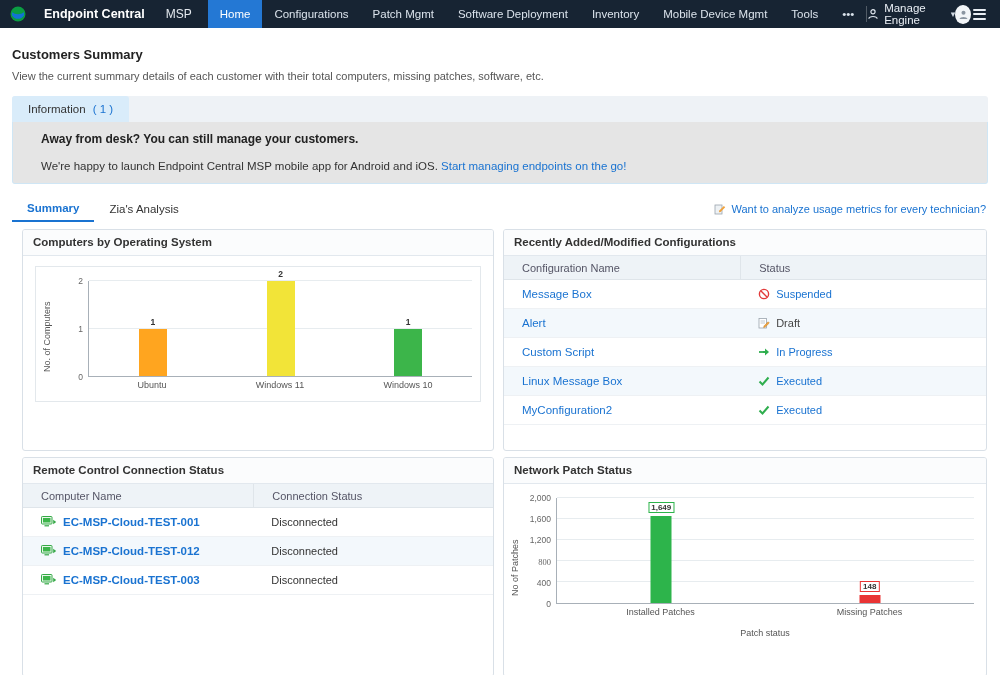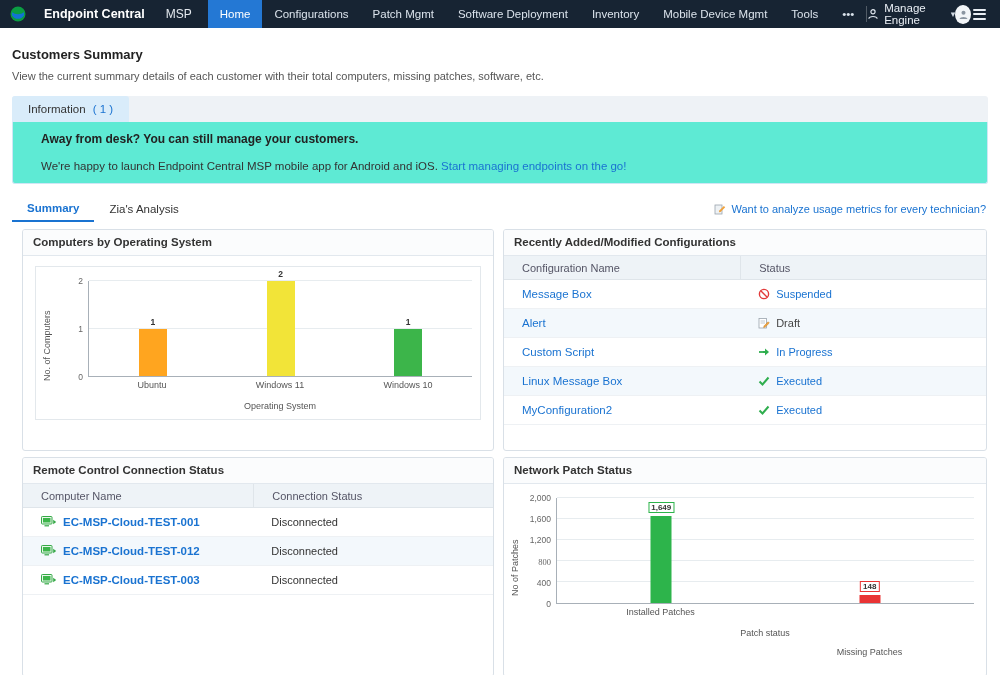--- a/index.html
+++ b/index.html
@@ -27,21 +27,21 @@
   
   .page{padding:0 12px}
   .page-title{font-size:13px;font-weight:bold;color:#222;margin-top:19px}
   .page-sub{font-size:11px;color:#555;margin-top:8px}
 
   
   .info-wrap{margin-top:14px}
   .info-strip{height:26px;background:#eef2f6;display:flex;align-items:flex-end;border-radius:3px 3px 0 0}
   .info-tab{background:#d9ecfa;height:26px;line-height:26px;padding:0 16px;font-size:11.5px;color:#333;border-radius:3px 3px 0 0;cursor:pointer}
   .info-tab .count{color:var(--link,#1a73d1);margin-left:4px}
-  .banner{background:#5eead4;border:1px solid #cfe6f5;border-top:none;padding:10px 28px 11px;border-radius:0 0 3px 3px}
+  .banner{background:#e5e5e5;border:1px solid #cfe6f5;border-top:none;padding:10px 28px 11px;border-radius:0 0 3px 3px}
   .banner-line1{font-size:12px;font-weight:bold;color:#222}
   .banner-line2{font-size:11.5px;color:#333;margin-top:14px}
   .banner-line2 a{color:var(--link,#1a73d1)}
 
   
   .tabs{display:flex;align-items:center;margin-top:12px;height:26px}
   .tab{padding:0 15px;font-size:11.5px;line-height:24px;color:#333;cursor:pointer}
   .tab.active{color:var(--link,#1a73d1);font-weight:bold;border-bottom:2px solid var(--link,#1a73d1)}
   .usage-link{margin-left:auto;display:flex;align-items:center;gap:5px;font-size:11px;color:var(--link,#1a73d1);cursor:pointer;padding-right:2px}
 
@@ -200,21 +200,20 @@
                   <div class="bar" style="left: 83.3333%; height: 50%; background: rgb(60, 181, 74);">
                     <div class="bar-label">1</div>
                   </div>
                 </div>
             </div>
             <div class="xcats">
                 <div class="xcat" style="left: 16.6667%;">Ubuntu</div>
                 <div class="xcat" style="left: 50%;">Windows 11</div>
                 <div class="xcat" style="left: 83.3333%;">Windows 10</div>
               </div>
-            <div class="xlab">Operating System</div>
           </div>
         </div>
       </div>
     </div>
 
     <div class="panel h222 configs">
       <div class="panel-head">Recently Added/Modified Configurations</div>
       <div class="trow head">
         <div class="tcell c1">Configuration Name</div>
         <div class="tcell c2">Status</div>
@@ -371,21 +370,21 @@
                   <div class="bar" style="left: 25%; height: 82.45%; background: rgb(45, 180, 75);">
                     <div class="bar-label boxed" style="border-color: rgb(45, 180, 75);">1,649</div>
                   </div>
                   <div class="bar" style="left: 75%; height: 7.4%; background: rgb(233, 52, 52);">
                     <div class="bar-label boxed" style="border-color: rgb(233, 52, 52);">148</div>
                   </div>
                 </div>
             </div>
             <div class="xcats">
                 <div class="xcat" style="left: 25%;">Installed Patches</div>
-                <div class="xcat" style="left: 75%; margin-top: 40px;">Missing Patches</div>
+                <div class="xcat" style="left: 75%;">Missing Patches</div>
               </div>
             <div class="xlab">Patch status</div>
           </div>
         </div>
       </div>
     </div>
 
   </div>
 </div>
 

